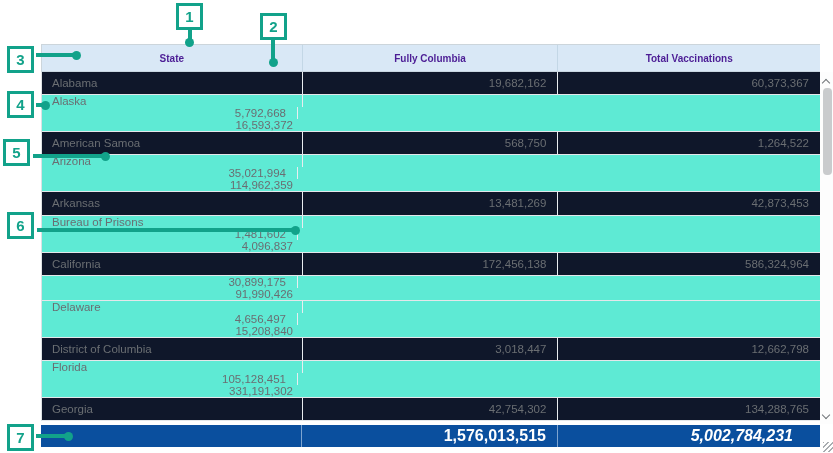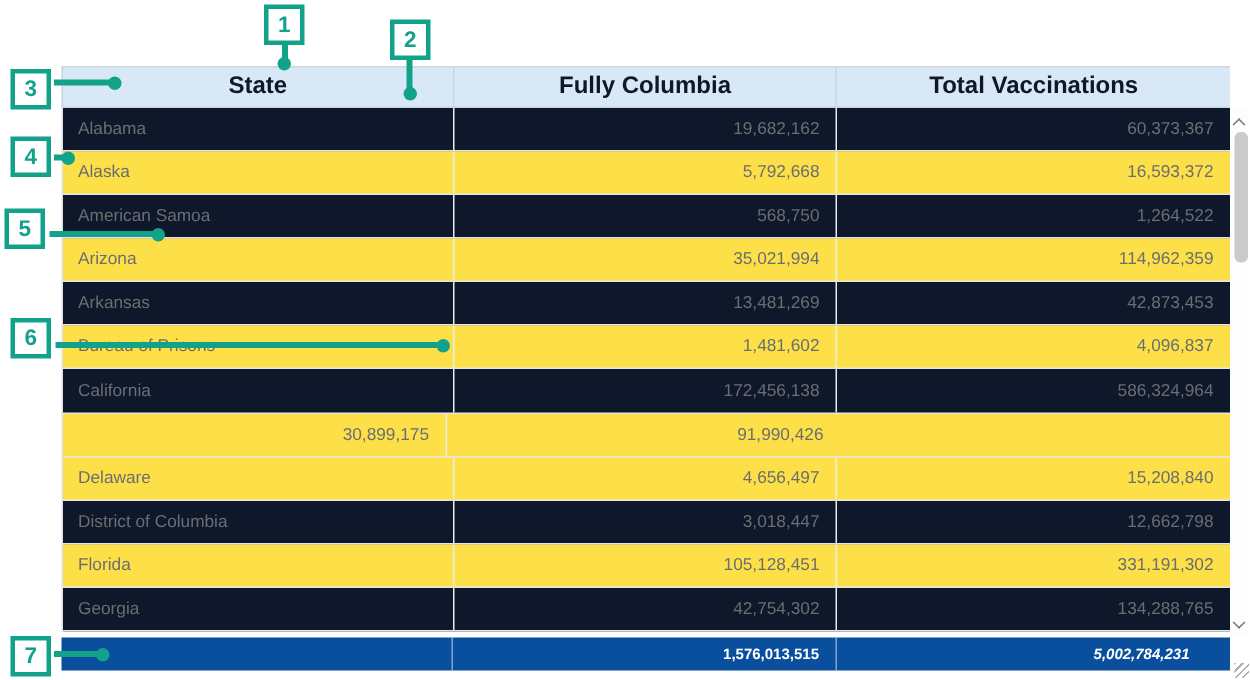--- a/index.html
+++ b/index.html
@@ -9,44 +9,44 @@
   }
   
   .thead{
     position:absolute;left:41px;top:44px;width:779px;height:28px;
     display:flex;background:#d9e8f6;
     border-top:1px solid #ccd5db;border-left:1px solid #ccd5db;border-bottom:1px solid #c9d6e0;
     box-sizing:border-box;
   }
   .th{
     display:flex;align-items:center;justify-content:center;
-    font-size:16px;font-weight:700;color:#0f172a;box-sizing:border-box;
+    font-size:10px;font-weight:700;color:#4c1d95;box-sizing:border-box;
   }
   .th.c0{width:261px;border-right:1px solid #c3d7e6;}
   .th.c1{width:256px;border-right:1px solid #c3d7e6;}
   .th.c2{width:262px;}
   .tbody{
     position:absolute;left:41px;top:72px;width:779px;height:349px;
     display:flex;flex-direction:column;border-left:1px solid #dde1e4;box-sizing:border-box;
   }
   .tr{flex:1;display:flex;border-bottom:1px solid #e4e7ea;box-sizing:border-box;background:#0f172a;}
-  .tr.even{background:#fde047;}
+  .tr.even{background:#5eead4;flex-direction:column;}
   .td{
     display:flex;align-items:center;font-size:11.5px;color:#6a6e72;
     box-sizing:border-box;white-space:nowrap;overflow:hidden;
   }
   .td.state{width:261px;padding-left:10px;border-right:1px solid #e9edf0;justify-content:flex-start;}
   .td.num1{width:256px;padding-right:11px;border-right:1px solid #e9edf0;justify-content:flex-end;}
   .td.num2{width:262px;padding-right:11px;justify-content:flex-end;}
   
   .summary{
     position:absolute;left:41px;top:425px;width:779px;height:22px;
     display:flex;background:#0a4f9e;
   }
-  .sd{display:flex;align-items:center;box-sizing:border-box;font-size:10px;font-weight:700;color:#ffffff;}
+  .sd{display:flex;align-items:center;box-sizing:border-box;font-size:16px;font-weight:700;color:#ffffff;}
   .sd.c0{width:261px;border-right:1px solid rgba(220,235,250,0.55);}
   .sd.c1{width:256px;padding-right:11px;justify-content:flex-end;border-right:1px solid rgba(220,235,250,0.55);}
   .sd.c2{width:262px;padding-right:27px;justify-content:flex-end;font-style:italic;}
   
   .scrollbar{position:absolute;left:820px;top:72px;width:13px;height:352px;background:#fdfdfd;}
   .chev{position:absolute;width:6px;height:6px;border-left:1.6px solid #707478;border-top:1.6px solid #707478;box-sizing:border-box;}
   .chev.up{left:3px;top:8px;transform:rotate(45deg);}
   .chev.down{left:3px;bottom:6px;transform:rotate(225deg);}
   .thumb{position:absolute;left:3px;top:16px;width:9px;height:87px;background:#c9cbcd;border-radius:4px;}
   .grip{

